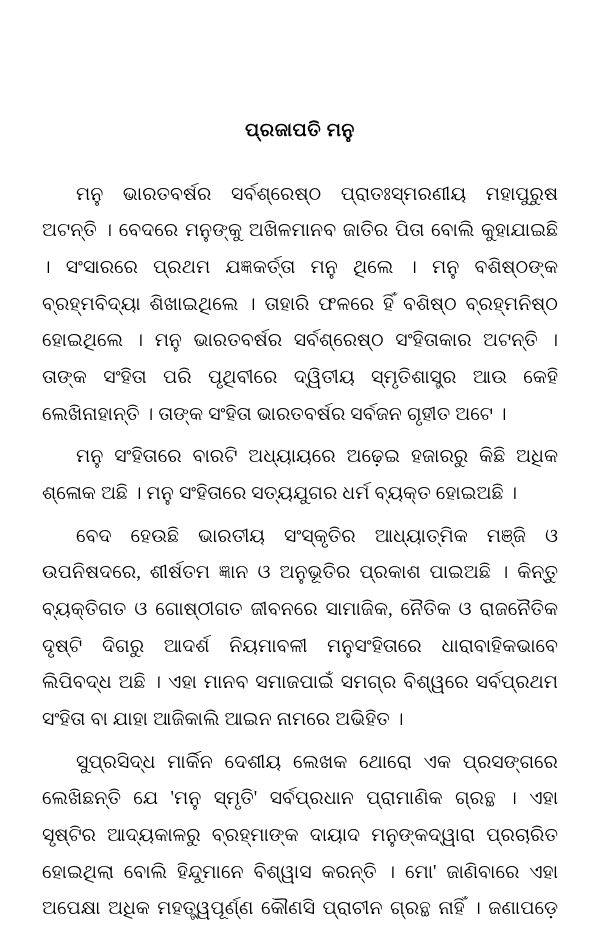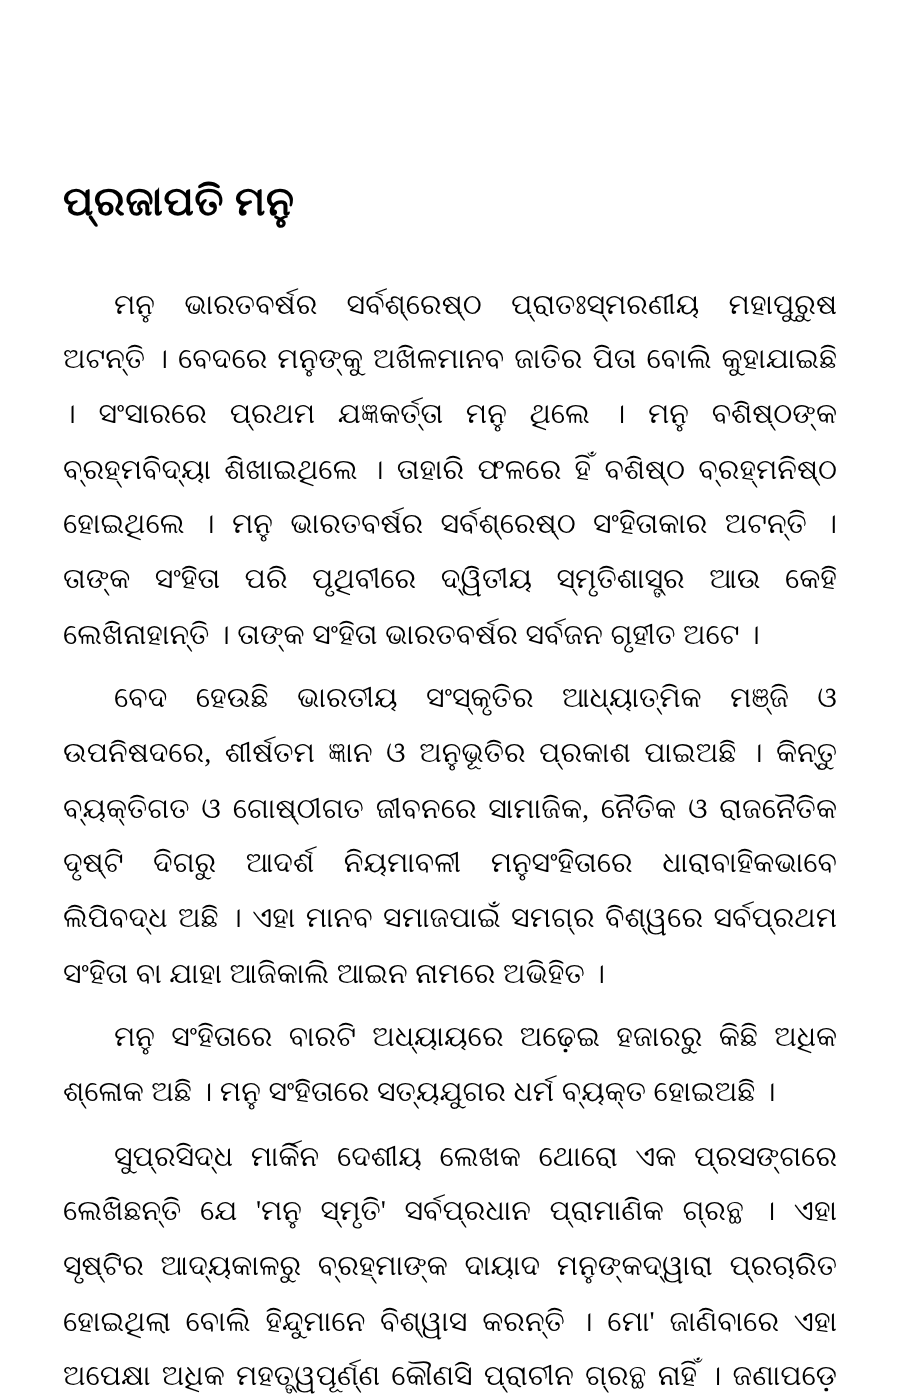--- a/index.html
+++ b/index.html
@@ -15,22 +15,22 @@
     overflow: hidden;
   }
   .page {
     position: relative;
     width: 600px;
     height: 933px;
     box-sizing: border-box;
     padding: 118px 42px 0 42px;
   }
   .doc-title {
-    text-align: left;
-    font-size: 27px;
+    text-align: center;
+    font-size: 19px;
     font-weight: 700;
     letter-spacing: 0.5px;
     margin: 0 0 34px 0;
     line-height: 1.25;
     font-family: "Liberation Serif", "DejaVu Serif", serif;
   }
   .body-text {
     font-size: 19px;
     line-height: 1.93;
     text-align: justify;
@@ -45,17 +45,17 @@
     margin-bottom: 12px;
   }
 </style>
 </head>
 <body>
 
 <div class="page">
   <h1 class="doc-title">ପ୍ରଜାପତି ମନୁ</h1>
   <div class="body-text">
     <p class="para">ମନୁ ଭାରତବର୍ଷର ସର୍ବଶ୍ରେଷ୍ଠ ପ୍ରାତଃସ୍ମରଣୀୟ ମହାପୁରୁଷ ଅଟନ୍ତି । ବେଦରେ ମନୁଙ୍କୁ ଅଖିଳମାନବ ଜାତିର ପିତା ବୋଲି କୁହାଯାଇଛି । ସଂସାରରେ ପ୍ରଥମ ଯଜ୍ଞକର୍ତ୍ତା ମନୁ ଥିଲେ । ମନୁ ବଶିଷ୍ଠଙ୍କ ବ୍ରହ୍ମବିଦ୍ୟା ଶିଖାଇଥିଲେ । ତାହାରି ଫଳରେ ହିଁ ବଶିଷ୍ଠ ବ୍ରହ୍ମନିଷ୍ଠ ହୋଇଥିଲେ । ମନୁ ଭାରତବର୍ଷର ସର୍ବଶ୍ରେଷ୍ଠ ସଂହିତାକାର ଅଟନ୍ତି । ତାଙ୍କ ସଂହିତା ପରି ପୃଥିବୀରେ ଦ୍ୱିତୀୟ ସ୍ମୃତିଶାସ୍ତ୍ର ଆଉ କେହି ଲେଖିନାହାନ୍ତି । ତାଙ୍କ ସଂହିତା ଭାରତବର୍ଷର ସର୍ବଜନ ଗୃହୀତ ଅଟେ ।</p>
+    <p class="para">ମନୁ ସଂହିତାରେ ବାରଟି ଅଧ୍ୟାୟରେ ଅଢ଼େଇ ହଜାରରୁ କିଛି ଅଧିକ ଶ୍ଳୋକ ଅଛି । ମନୁ ସଂହିତାରେ ସତ୍ୟଯୁଗର ଧର୍ମ ବ୍ୟକ୍ତ ହୋଇଅଛି ।</p>
     <p class="para">ବେଦ ହେଉଛି ଭାରତୀୟ ସଂସ୍କୃତିର ଆଧ୍ୟାତ୍ମିକ ମଞ୍ଜି ଓ ଉପନିଷଦରେ, ଶୀର୍ଷତମ ଜ୍ଞାନ ଓ ଅନୁଭୂତିର ପ୍ରକାଶ ପାଇଅଛି । କିନ୍ତୁ ବ୍ୟକ୍ତିଗତ ଓ ଗୋଷ୍ଠୀଗତ ଜୀବନରେ ସାମାଜିକ, ନୈତିକ ଓ ରାଜନୈତିକ ଦୃଷ୍ଟି ଦିଗରୁ ଆଦର୍ଶ ନିୟମାବଳୀ ମନୁସଂହିତାରେ ଧାରାବାହିକଭାବେ ଲିପିବଦ୍ଧ ଅଛି । ଏହା ମାନବ ସମାଜପାଇଁ ସମଗ୍ର ବିଶ୍ୱରେ ସର୍ବପ୍ରଥମ ସଂହିତା ବା ଯାହା ଆଜିକାଲି ଆଇନ ନାମରେ ଅଭିହିତ ।</p>
-    <p class="para">ମନୁ ସଂହିତାରେ ବାରଟି ଅଧ୍ୟାୟରେ ଅଢ଼େଇ ହଜାରରୁ କିଛି ଅଧିକ ଶ୍ଳୋକ ଅଛି । ମନୁ ସଂହିତାରେ ସତ୍ୟଯୁଗର ଧର୍ମ ବ୍ୟକ୍ତ ହୋଇଅଛି ।</p>
     <p class="para">ସୁପ୍ରସିଦ୍ଧ ମାର୍କିନ ଦେଶୀୟ ଲେଖକ ଥୋରୋ ଏକ ପ୍ରସଙ୍ଗରେ ଲେଖିଛନ୍ତି ଯେ 'ମନୁ ସ୍ମୃତି' ସର୍ବପ୍ରଧାନ ପ୍ରାମାଣିକ ଗ୍ରନ୍ଥ । ଏହା ସୃଷ୍ଟିର ଆଦ୍ୟକାଳରୁ ବ୍ରହ୍ମାଙ୍କ ଦାୟାଦ ମନୁଙ୍କଦ୍ୱାରା ପ୍ରଚାରିତ ହୋଇଥିଲା ବୋଲି ହିନ୍ଦୁମାନେ ବିଶ୍ୱାସ କରନ୍ତି । ମୋ' ଜାଣିବାରେ ଏହା ଅପେକ୍ଷା ଅଧିକ ମହତ୍ତ୍ୱପୂର୍ଣ୍ଣ କୌଣସି ପ୍ରାଚୀନ ଗ୍ରନ୍ଥ ନାହିଁ । ଜଣାପଡ଼େ କୌଣସି ପ୍ରାଚ୍ୟ ଗିରିଶୃଙ୍ଗରୁ ସୃଷ୍ଟିର ପ୍ରାଭାତିକ ପ୍ରଶାନ୍ତିରେ ଏହା ଉଚ୍ଚାରିତ ହୋଇଥିଲା । ପୂର୍ବଘାଟ ଓ ପଶ୍ଚିମଘାଟ ପର୍ବତଶ୍ରେଣୀର ମାଳଭୂମିରୁ ଏହି ଗ୍ରନ୍ଥ ପଢ଼ୁ ପଢ଼ୁ ଉନ୍ନୀତ ହୋଇଯିବ । ମରୁଭୂମିର ପବନପରି ଏହାର ଛନ୍ଦ । ଗଙ୍ଗାର କୂଆରପରି ଏହାର ଗତି ଓ ହିମାଳୟ ପର୍ବତପରି ସମାଲୋଚନାର ସୀମାତୀତ । ଏଥିରୁ ଯେଉଁ</p>
   </div>
 </div>
 
 </body></html>

